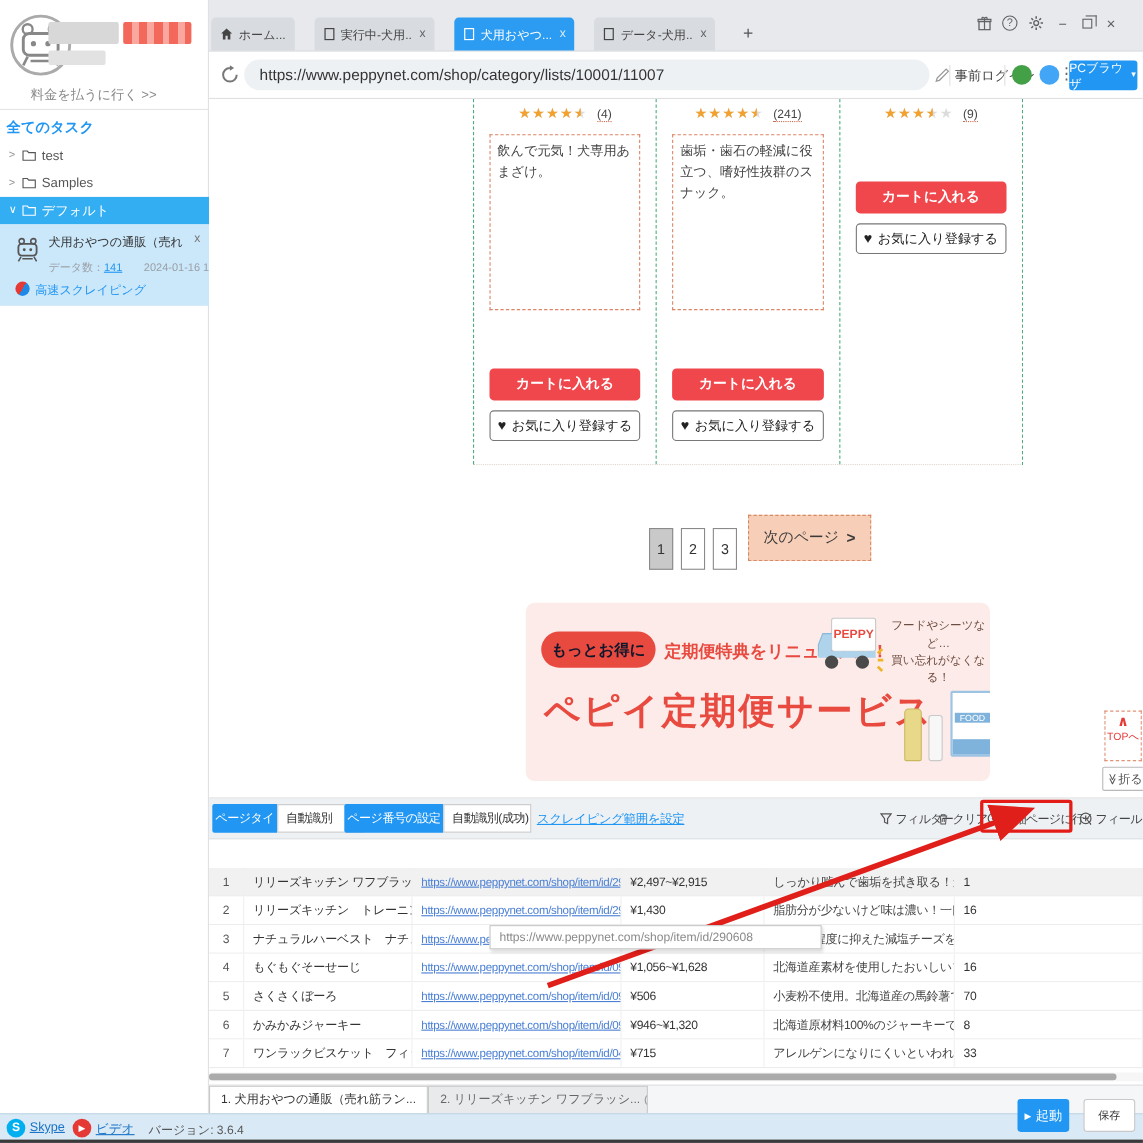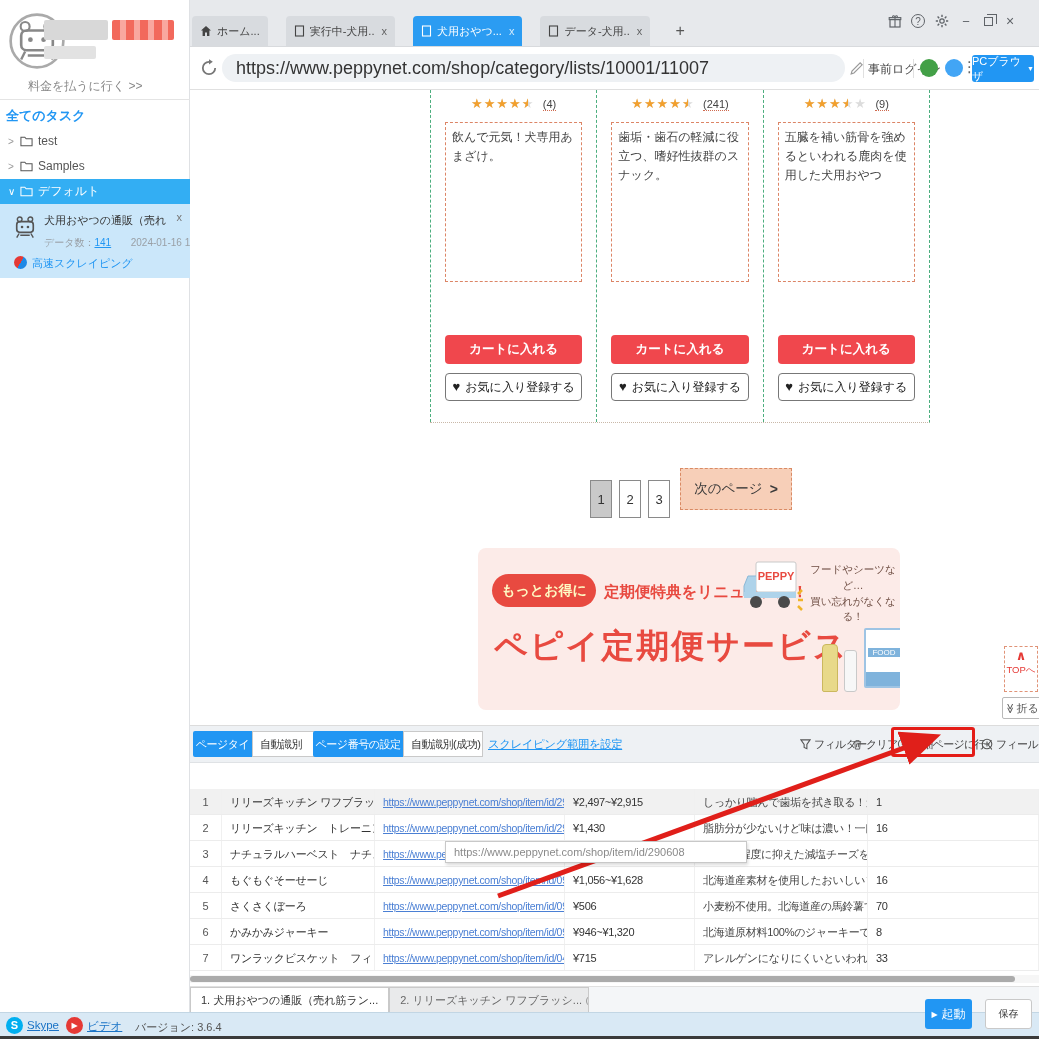--- a/index.html
+++ b/index.html
@@ -37,21 +37,21 @@
   .btab.active { background:#2b9cf2; color:#fff; }
   .btab .tclose { font-size:11px; opacity:.8; margin-left:2px; }
   #new-tab { height:30px; width:24px; display:flex; align-items:center; justify-content:center; font-size:16px; color:#555; cursor:pointer; }
   .winctl { position:absolute; top:12px; width:18px; height:18px; display:flex; align-items:center; justify-content:center; color:#5f6368; font-size:13px; cursor:pointer; }
   #help-ico { border:1.2px solid #5f6368; border-radius:50%; width:14px; height:14px; font-size:10px; top:14px; }
   #restore-ico span { display:block; width:9px; height:9px; border:1.2px solid #5f6368; position:relative; background:#e7e9ec; }
   #restore-ico span::before { content:""; position:absolute; left:2px; top:-4px; width:9px; height:9px; border:1.2px solid #5f6368; border-left:none; border-bottom:none; }
 
   
   #urlbar { position:absolute; left:190px; top:47px; width:849px; height:43px; background:#fff; border-bottom:1px solid #e0e0e0; }
-  #url-pill { position:absolute; left:32px; top:7px; width:623px; height:28px; background:#eef1f4; border-radius:14px; line-height:28px; padding-left:14px; font-size:18px; color:#333; white-space:nowrap; overflow:hidden; }
+  #url-pill { position:absolute; left:32px; top:7px; width:623px; height:28px; background:#eef1f4; border-radius:14px; line-height:28px; padding-left:14px; font-size:14px; color:#333; white-space:nowrap; overflow:hidden; }
   #prelogin { position:absolute; left:678px; top:14px; font-size:12px; color:#444; }
   .vline { position:absolute; top:12px; width:1px; height:19px; background:#e0e0e0; }
   .pcircle { position:absolute; top:12px; width:18px; height:18px; border-radius:50%; }
   #dots { position:absolute; left:772px; top:11px; font-size:15px; color:#666; cursor:pointer; }
   #pcbrowser { position:absolute; left:782px; top:8px; width:62px; height:27px; background:#2196f3; border-radius:3px; color:#fff; font-size:11px; display:flex; align-items:center; justify-content:center; gap:4px; cursor:pointer; }
   #pcbrowser .caret { font-size:7px; }
 
   
   #content { position:absolute; left:190px; top:90px; width:849px; height:635px; background:#fff; overflow:hidden; }
   #products { position:absolute; left:240px; top:0; width:500px; height:333px; display:flex; border-right:1px dashed #4cae7e; border-bottom:1px dotted #c9b8a8; }
@@ -65,21 +65,21 @@
   .pfav { margin:9px 14px 0; height:28px; background:#fff; border:1px solid #777; border-radius:4px; font-size:12px; color:#222; text-align:center; line-height:26px; cursor:pointer; }
   .pfav .heart { font-size:13px; margin-right:5px; }
   #page-boxes { position:absolute; left:400px; top:390px; display:flex; gap:7px; }
   .pagebox { width:22px; height:38px; border:1px solid #8a8a8a; background:#fff; font-size:13px; color:#333; display:flex; align-items:center; justify-content:center; cursor:pointer; }
   .pagebox.current { background:#c9c9c9; }
   #next-btn { position:absolute; left:490px; top:378px; width:112px; height:42px; background:#f7cfb8; border:1px dashed #d98a64; display:flex; align-items:center; justify-content:center; gap:7px; font-size:13.5px; color:#3a3a3a; cursor:pointer; }
   #next-btn .nchev { font-weight:bold; font-size:14px; }
 
   
   #banner { position:absolute; left:288px; top:458px; width:422px; height:162px; background:#fcebe8; border-radius:8px; overflow:hidden; }
-  #bn-badge { position:absolute; left:14px; top:26px; width:104px; height:33px; background:#e84a40; border-radius:17px; color:#fef9c3; font-weight:bold; font-size:14px; display:flex; align-items:center; justify-content:center; }
+  #bn-badge { position:absolute; left:14px; top:26px; width:104px; height:33px; background:#e84a40; border-radius:17px; color:#0f172a; font-weight:bold; font-size:14px; display:flex; align-items:center; justify-content:center; }
   #bn-head { position:absolute; left:126px; top:34px; color:#e84a40; font-weight:bold; font-size:15.5px; }
   #bn-truck { position:absolute; left:264px; top:8px; }
   #bn-note { position:absolute; left:330px; top:14px; width:90px; font-size:10.5px; color:#6d4c41; text-align:center; line-height:1.5; }
   #bn-title { position:absolute; left:16px; top:76px; color:#e84a40; font-weight:bold; font-size:33px; letter-spacing:2px; }
   #bn-foods { position:absolute; left:342px; top:70px; width:86px; height:86px; }
   #carton { position:absolute; left:44px; top:10px; width:40px; height:60px; background:#fff; border:2px solid #9ec4e4; border-radius:2px; }
   #carton .flabel2 { position:absolute; left:2px; top:18px; right:2px; background:#7fb3dc; color:#fff; font-size:8px; text-align:center; }
   #carton .band { position:absolute; left:0; bottom:0; right:0; height:14px; background:#7fb3dc; }
   #bottle1 { position:absolute; left:2px; top:26px; width:16px; height:48px; background:#e8d98a; border:1px solid #cbb85e; border-radius:4px 4px 2px 2px; }
   #bottle2 { position:absolute; left:24px; top:32px; width:13px; height:42px; background:#f7f7f7; border:1px solid #c9c9c9; border-radius:3px; }
@@ -329,21 +329,20 @@
       <span class="heart">♥</span><span>お気に入り登録する</span>
     </div>
   </div>
         <div class="pcol">
     <div class="pstars">
       <span class="stars">
         <span class="stars-bg sg">★★★★★</span><span class="stars-fill sg" style="width: 70%;">★★★★★</span>
       </span>
       <span class="star-count">(9)</span>
     </div>
-    <div class="pdesc">五臓を補い筋骨を強めるといわれる鹿肉を使用した犬用おやつ</div>
     <div class="pcart">カートに入れる</div>
     <div class="pfav">
       <span class="heart">♥</span><span>お気に入り登録する</span>
     </div>
   </div>
       </div>
 
     <div id="page-boxes">
         <div class="pagebox current">1</div>
         <div class="pagebox">2</div>

